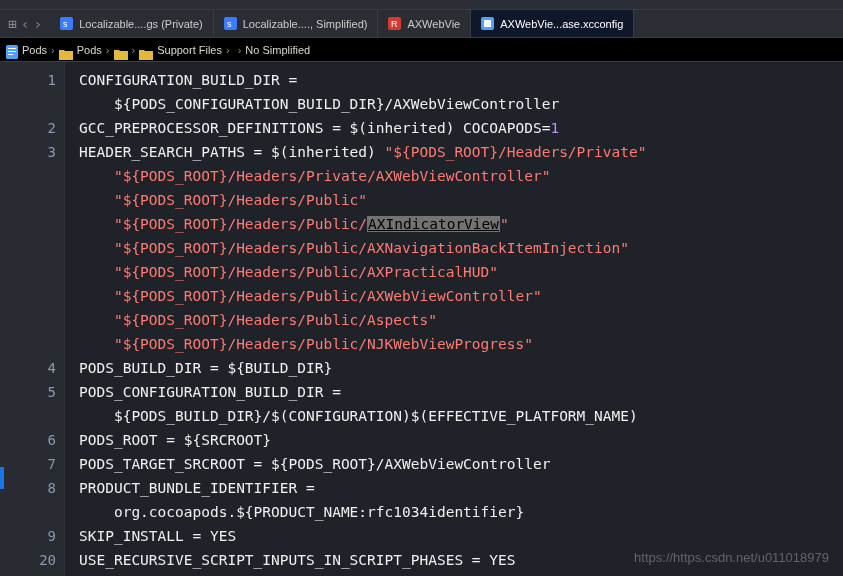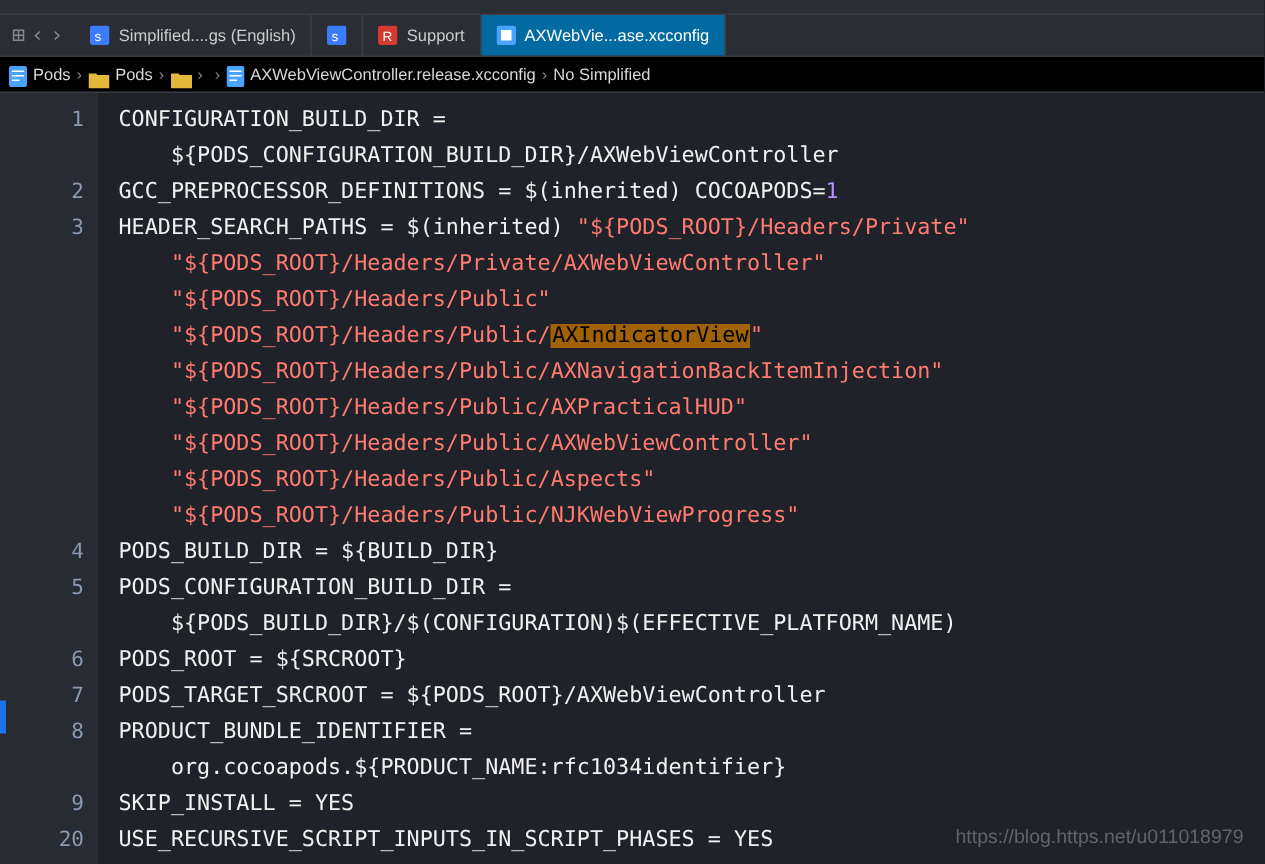--- a/index.html
+++ b/index.html
@@ -43,21 +43,21 @@
       gap: 6px;
       padding: 0 10px;
       font-size: 11px;
       font-family: -apple-system, "Helvetica Neue", Arial, sans-serif;
       color: #ccc;
       border-right: 1px solid #3a3d43;
       cursor: pointer;
       white-space: nowrap;
     }
     .tab.active {
-      background: #0369a1;
+      background: #0f172a;
       color: #fff;
     }
     .tab-icon-strings, .tab-icon-ruby, .tab-icon-xcconfig {
       width: 13px; height: 13px; display: inline-block;
     }
     .tab-icon-strings svg, .tab-icon-ruby svg, .tab-icon-xcconfig svg {
       display: block;
     }
     .breadcrumb {
       height: 24px;
@@ -124,21 +124,21 @@
     .code {
       flex: 1;
       padding: 6px 0 0 14px;
       white-space: pre;
       overflow: hidden;
     }
     .code .line { height: 24px; }
     .kw { color: #f0f0f0; font-weight: 500; }
     .str { color: #ff7a70; }
     .num { color: #b98eff; }
-    .hl { background: #a16207; color: #000; padding: 0 1px; }
+    .hl { background: #737373; color: #000; padding: 0 1px; text-decoration: underline; }
     .watermark {
       position: absolute;
       right: 14px;
       bottom: 6px;
       color: rgba(220,220,220,0.35);
       font-family: -apple-system, Arial, sans-serif;
       font-size: 13px;
     }
   </style>
 </head>
@@ -153,38 +153,39 @@
     <span>›</span>
   </div>
   <div id="tabs-container" style="display: flex;">
       <div class="tab">
         <span class="tab-icon-strings">
           <svg width="13" height="13">
             <rect width="13" height="13" rx="2" fill="#3b7cff"></rect>
             <text x="3" y="10" font-size="9" fill="#fff" font-family="Arial">s</text>
           </svg>
         </span>
-        <span>Simplified....gs (English)</span>
+        <span>Localizable....gs (Private)</span>
       </div>
       <div class="tab">
         <span class="tab-icon-strings">
           <svg width="13" height="13">
             <rect width="13" height="13" rx="2" fill="#3b7cff"></rect>
             <text x="3" y="10" font-size="9" fill="#fff" font-family="Arial">s</text>
           </svg>
         </span>
+        <span>Localizable...., Simplified)</span>
       </div>
       <div class="tab">
         <span class="tab-icon-ruby">
           <svg width="13" height="13">
             <rect width="13" height="13" rx="2" fill="#d43a2f"></rect>
             <text x="3" y="10" font-size="9" fill="#fff" font-family="Arial">R</text>
           </svg>
         </span>
-        <span>Support</span>
+        <span>AXWebVie</span>
       </div>
       <div class="tab active">
         <span class="tab-icon-xcconfig">
           <svg width="13" height="13">
             <rect width="13" height="13" rx="2" fill="#4aa3ff"></rect>
             <rect x="3" y="3" width="7" height="7" fill="#fff"></rect>
           </svg>
         </span>
         <span>AXWebVie...ase.xcconfig</span>
       </div>
@@ -208,30 +209,27 @@
         </svg></span>
       <span>Pods</span>
     </span>
     <span class="chev">›</span>
     <span class="crumb">
       <span class="folder-icon"><svg width="14" height="11">
           <path d="M0 1 L5 1 L6 2 L14 2 L14 11 L0 11 Z" fill="#e2b93b"></path>
         </svg></span>
     </span>
     <span class="chev">›</span>
-    <span class="chev">›</span>
-    <span class="crumb">
-      <span class="file-icon"><svg width="12" height="14">
-          <rect width="12" height="14" rx="1.5" fill="#4aa3ff"></rect>
-          <rect x="2" y="3" width="8" height="1" fill="#fff"></rect>
-          <rect x="2" y="6" width="8" height="1" fill="#fff"></rect>
-          <rect x="2" y="9" width="5" height="1" fill="#fff"></rect>
-        </svg></span>
-      <span>AXWebViewController.release.xcconfig</span>
-    </span>
+    <span class="crumb">
+      <span class="folder-icon"><svg width="14" height="11">
+          <path d="M0 1 L5 1 L6 2 L14 2 L14 11 L0 11 Z" fill="#e2b93b"></path>
+        </svg></span>
+      <span>Support Files</span>
+    </span>
+    <span class="chev">›</span>
     <span class="chev">›</span>
     <span class="crumb">
       <span>No Simplified</span>
     </span>
   </div>
 
 <div class="editor">
   <div class="gutter" id="gutter">
     <div class="gutter-sidebar">
       <div class="blue-dot"></div>
@@ -253,14 +251,14 @@
       <div class="cont"></div>
       <div class="ln-row">6</div>
       <div class="ln-row">7</div>
       <div class="ln-row">8</div>
       <div class="cont"></div>
       <div class="ln-row">9</div>
       <div class="ln-row">20</div>
       <div class="ln-row">11</div>
     </div>
   <div class="code" id="code-area"><div class="line"><span class="kw">CONFIGURATION_BUILD_DIR =</span></div><div class="line"><span class="kw">    ${PODS_CONFIGURATION_BUILD_DIR}/AXWebViewController</span></div><div class="line"><span class="kw">GCC_PREPROCESSOR_DEFINITIONS = $(inherited) COCOAPODS=</span><span class="num">1</span></div><div class="line"><span class="kw">HEADER_SEARCH_PATHS = $(inherited) </span><span class="str">"${PODS_ROOT}/Headers/Private"</span></div><div class="line"><span class="kw">    </span><span class="str">"${PODS_ROOT}/Headers/Private/AXWebViewController"</span></div><div class="line"><span class="kw">    </span><span class="str">"${PODS_ROOT}/Headers/Public"</span></div><div class="line"><span class="kw">    </span><span class="str">"${PODS_ROOT}/Headers/Public/</span><span class="hl">AXIndicatorView</span><span class="str">"</span></div><div class="line"><span class="kw">    </span><span class="str">"${PODS_ROOT}/Headers/Public/AXNavigationBackItemInjection"</span></div><div class="line"><span class="kw">    </span><span class="str">"${PODS_ROOT}/Headers/Public/AXPracticalHUD"</span></div><div class="line"><span class="kw">    </span><span class="str">"${PODS_ROOT}/Headers/Public/AXWebViewController"</span></div><div class="line"><span class="kw">    </span><span class="str">"${PODS_ROOT}/Headers/Public/Aspects"</span></div><div class="line"><span class="kw">    </span><span class="str">"${PODS_ROOT}/Headers/Public/NJKWebViewProgress"</span></div><div class="line"><span class="kw">PODS_BUILD_DIR = ${BUILD_DIR}</span></div><div class="line"><span class="kw">PODS_CONFIGURATION_BUILD_DIR =</span></div><div class="line"><span class="kw">    ${PODS_BUILD_DIR}/$(CONFIGURATION)$(EFFECTIVE_PLATFORM_NAME)</span></div><div class="line"><span class="kw">PODS_ROOT = ${SRCROOT}</span></div><div class="line"><span class="kw">PODS_TARGET_SRCROOT = ${PODS_ROOT}/AXWebViewController</span></div><div class="line"><span class="kw">PRODUCT_BUNDLE_IDENTIFIER =</span></div><div class="line"><span class="kw">    org.cocoapods.${PRODUCT_NAME:rfc1034identifier}</span></div><div class="line"><span class="kw">SKIP_INSTALL = YES</span></div><div class="line"><span class="kw">USE_RECURSIVE_SCRIPT_INPUTS_IN_SCRIPT_PHASES = YES</span></div><div class="line"><span class="kw"></span></div></div>
-  <div class="watermark">https://blog.https.net/u011018979</div>
+  <div class="watermark">https://https.csdn.net/u011018979</div>
 </div>
 
 </body></html>

